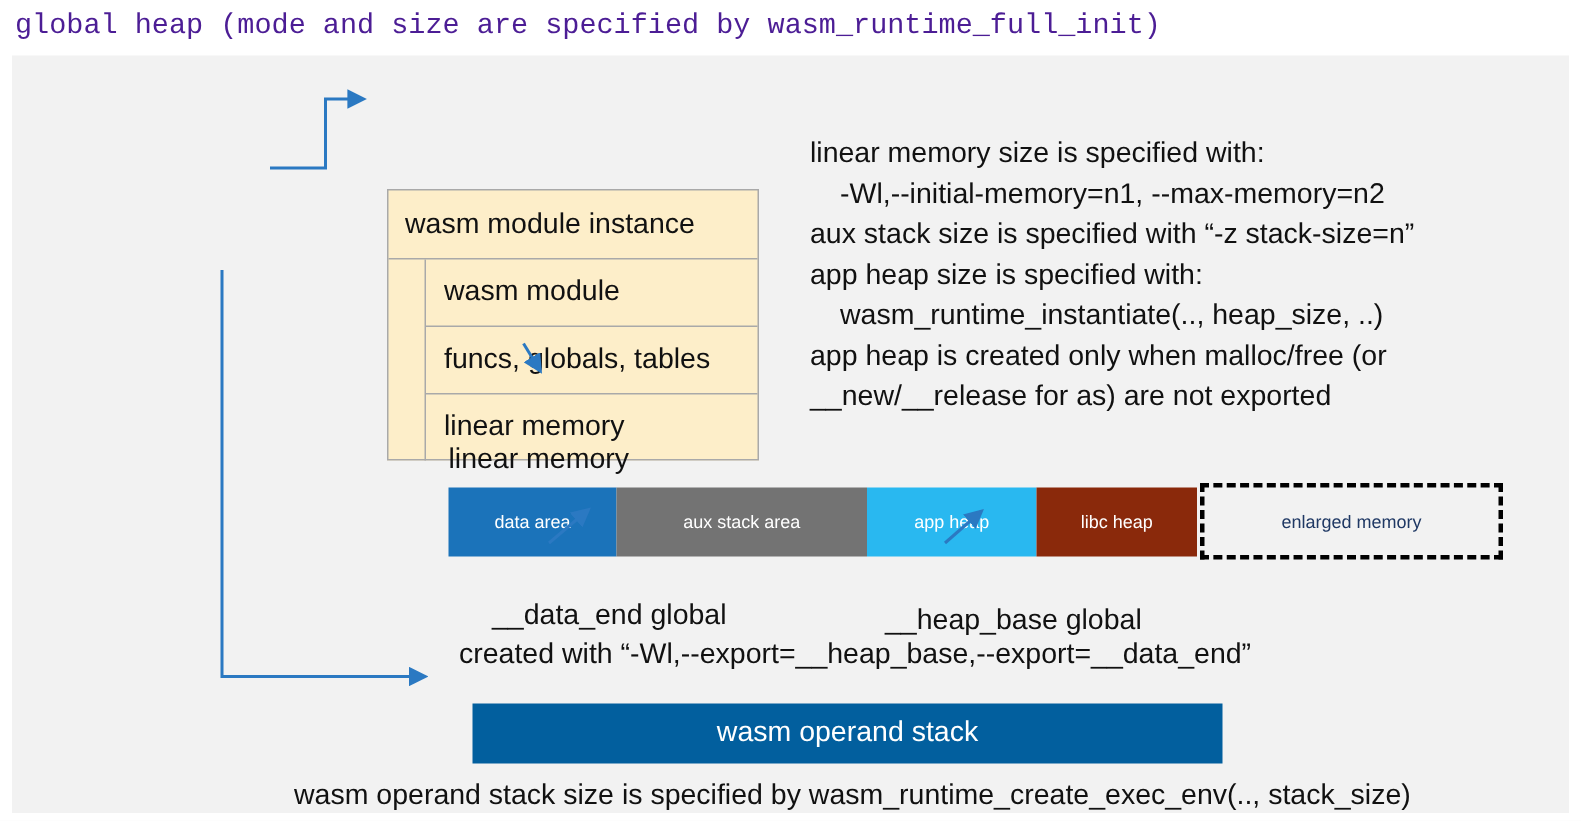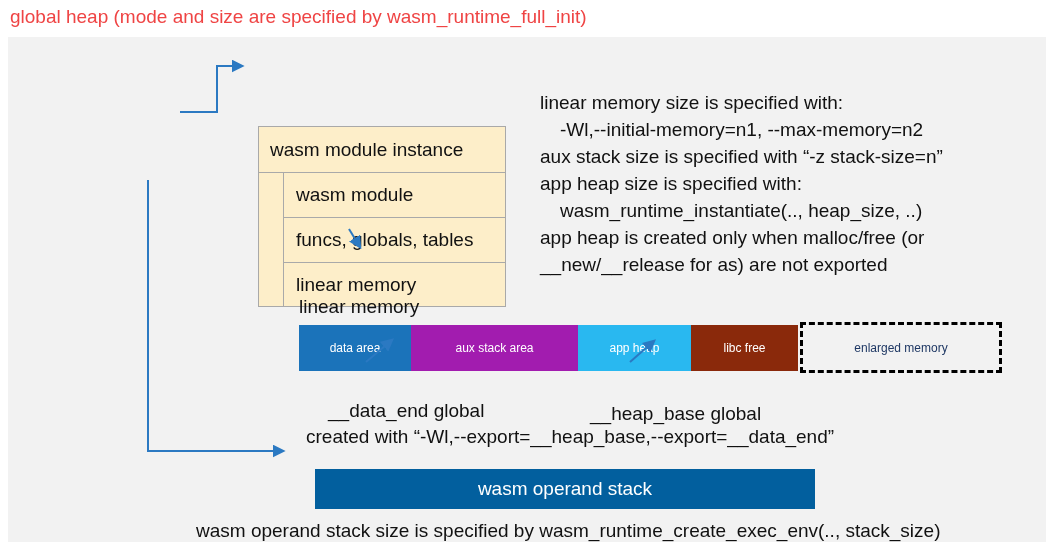--- a/index.html
+++ b/index.html
@@ -9,21 +9,22 @@
     height: 547px;
     background: #ffffff;
     font-family: "Liberation Sans", "DejaVu Sans", sans-serif;
     color: #111111;
     overflow: hidden;
   }
   .title {
     position: absolute;
     left: 10px; top: 6px;
     font-size: 19px;
-    color: #ef4444;
+    color: #4c1d95;
+    font-family: Liberation Mono, monospace;
   }
   .panel {
     position: absolute;
     left: 8px; top: 37px;
     width: 1038px; height: 505px;
     background: #f2f2f2;
   }
   
   .box {
     position: absolute;
@@ -159,23 +160,23 @@
       <div>aux stack size is specified with “-z stack-size=n”</div>
       <div>app heap size is specified with:</div>
       <div class="indent">wasm_runtime_instantiate(.., heap_size, ..)</div>
       <div>app heap is created only when malloc/free (or</div>
       <div>__new/__release for as) are not exported</div>
     </div>
 
     <div class="linmem-label">linear memory</div>
 
     <div class="segment seg-data" style="background-color: rgb(27, 115, 186);">data area</div>
-    <div class="segment seg-aux" style="background-color: #a21caf;">aux stack area</div>
+    <div class="segment seg-aux" style="background-color: #737373;">aux stack area</div>
     <div class="segment seg-app" style="background-color: rgb(41, 184, 240);">app heap</div>
-    <div class="segment seg-libc" style="background-color: rgb(138, 41, 11);">libc free</div>
+    <div class="segment seg-libc" style="background-color: rgb(138, 41, 11);">libc heap</div>
     <div class="segment enlarged">enlarged memory</div>
 
     <div class="ann ann-data-end">__data_end global</div>
     <div class="ann ann-heap-base">__heap_base global</div>
     <div class="ann ann-export">created with “-Wl,--export=__heap_base,--export=__data_end”</div>
 
     <div class="operand-box" style="background-color: rgb(2, 95, 158);">wasm operand stack</div>
 
     <div class="notes-bottom">
       <div>wasm operand stack size is specified by wasm_runtime_create_exec_env(.., stack_size)</div>

